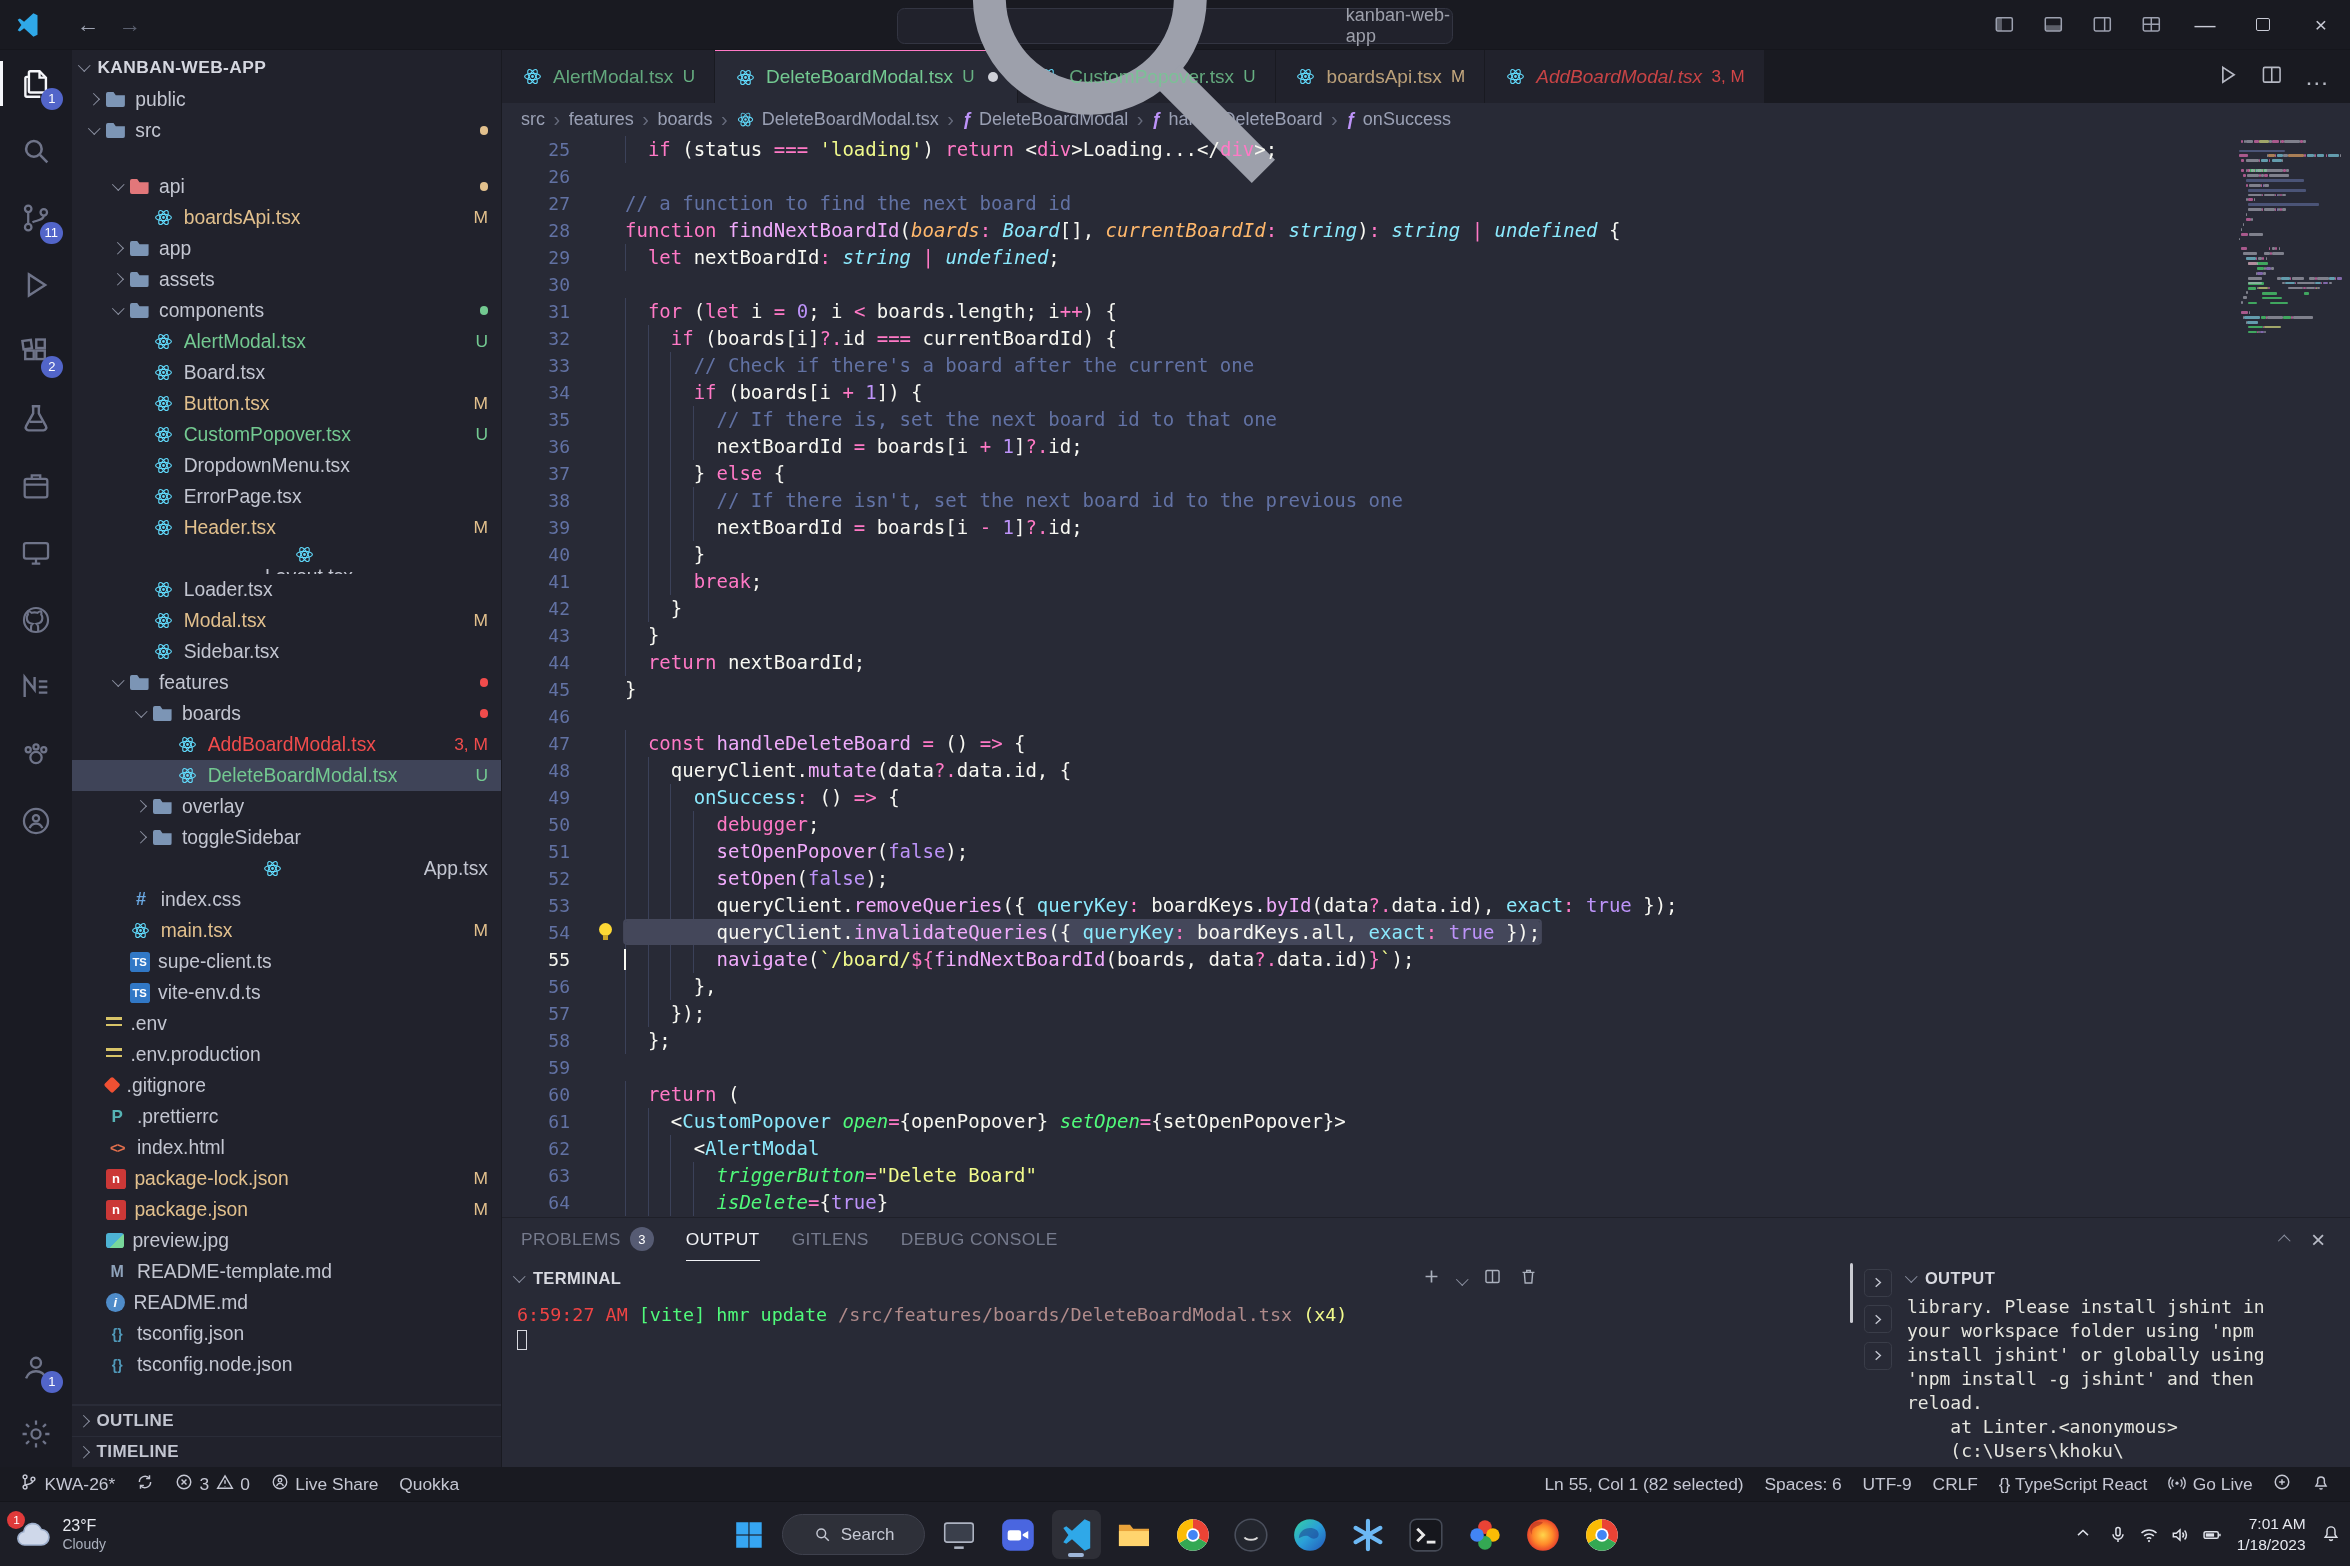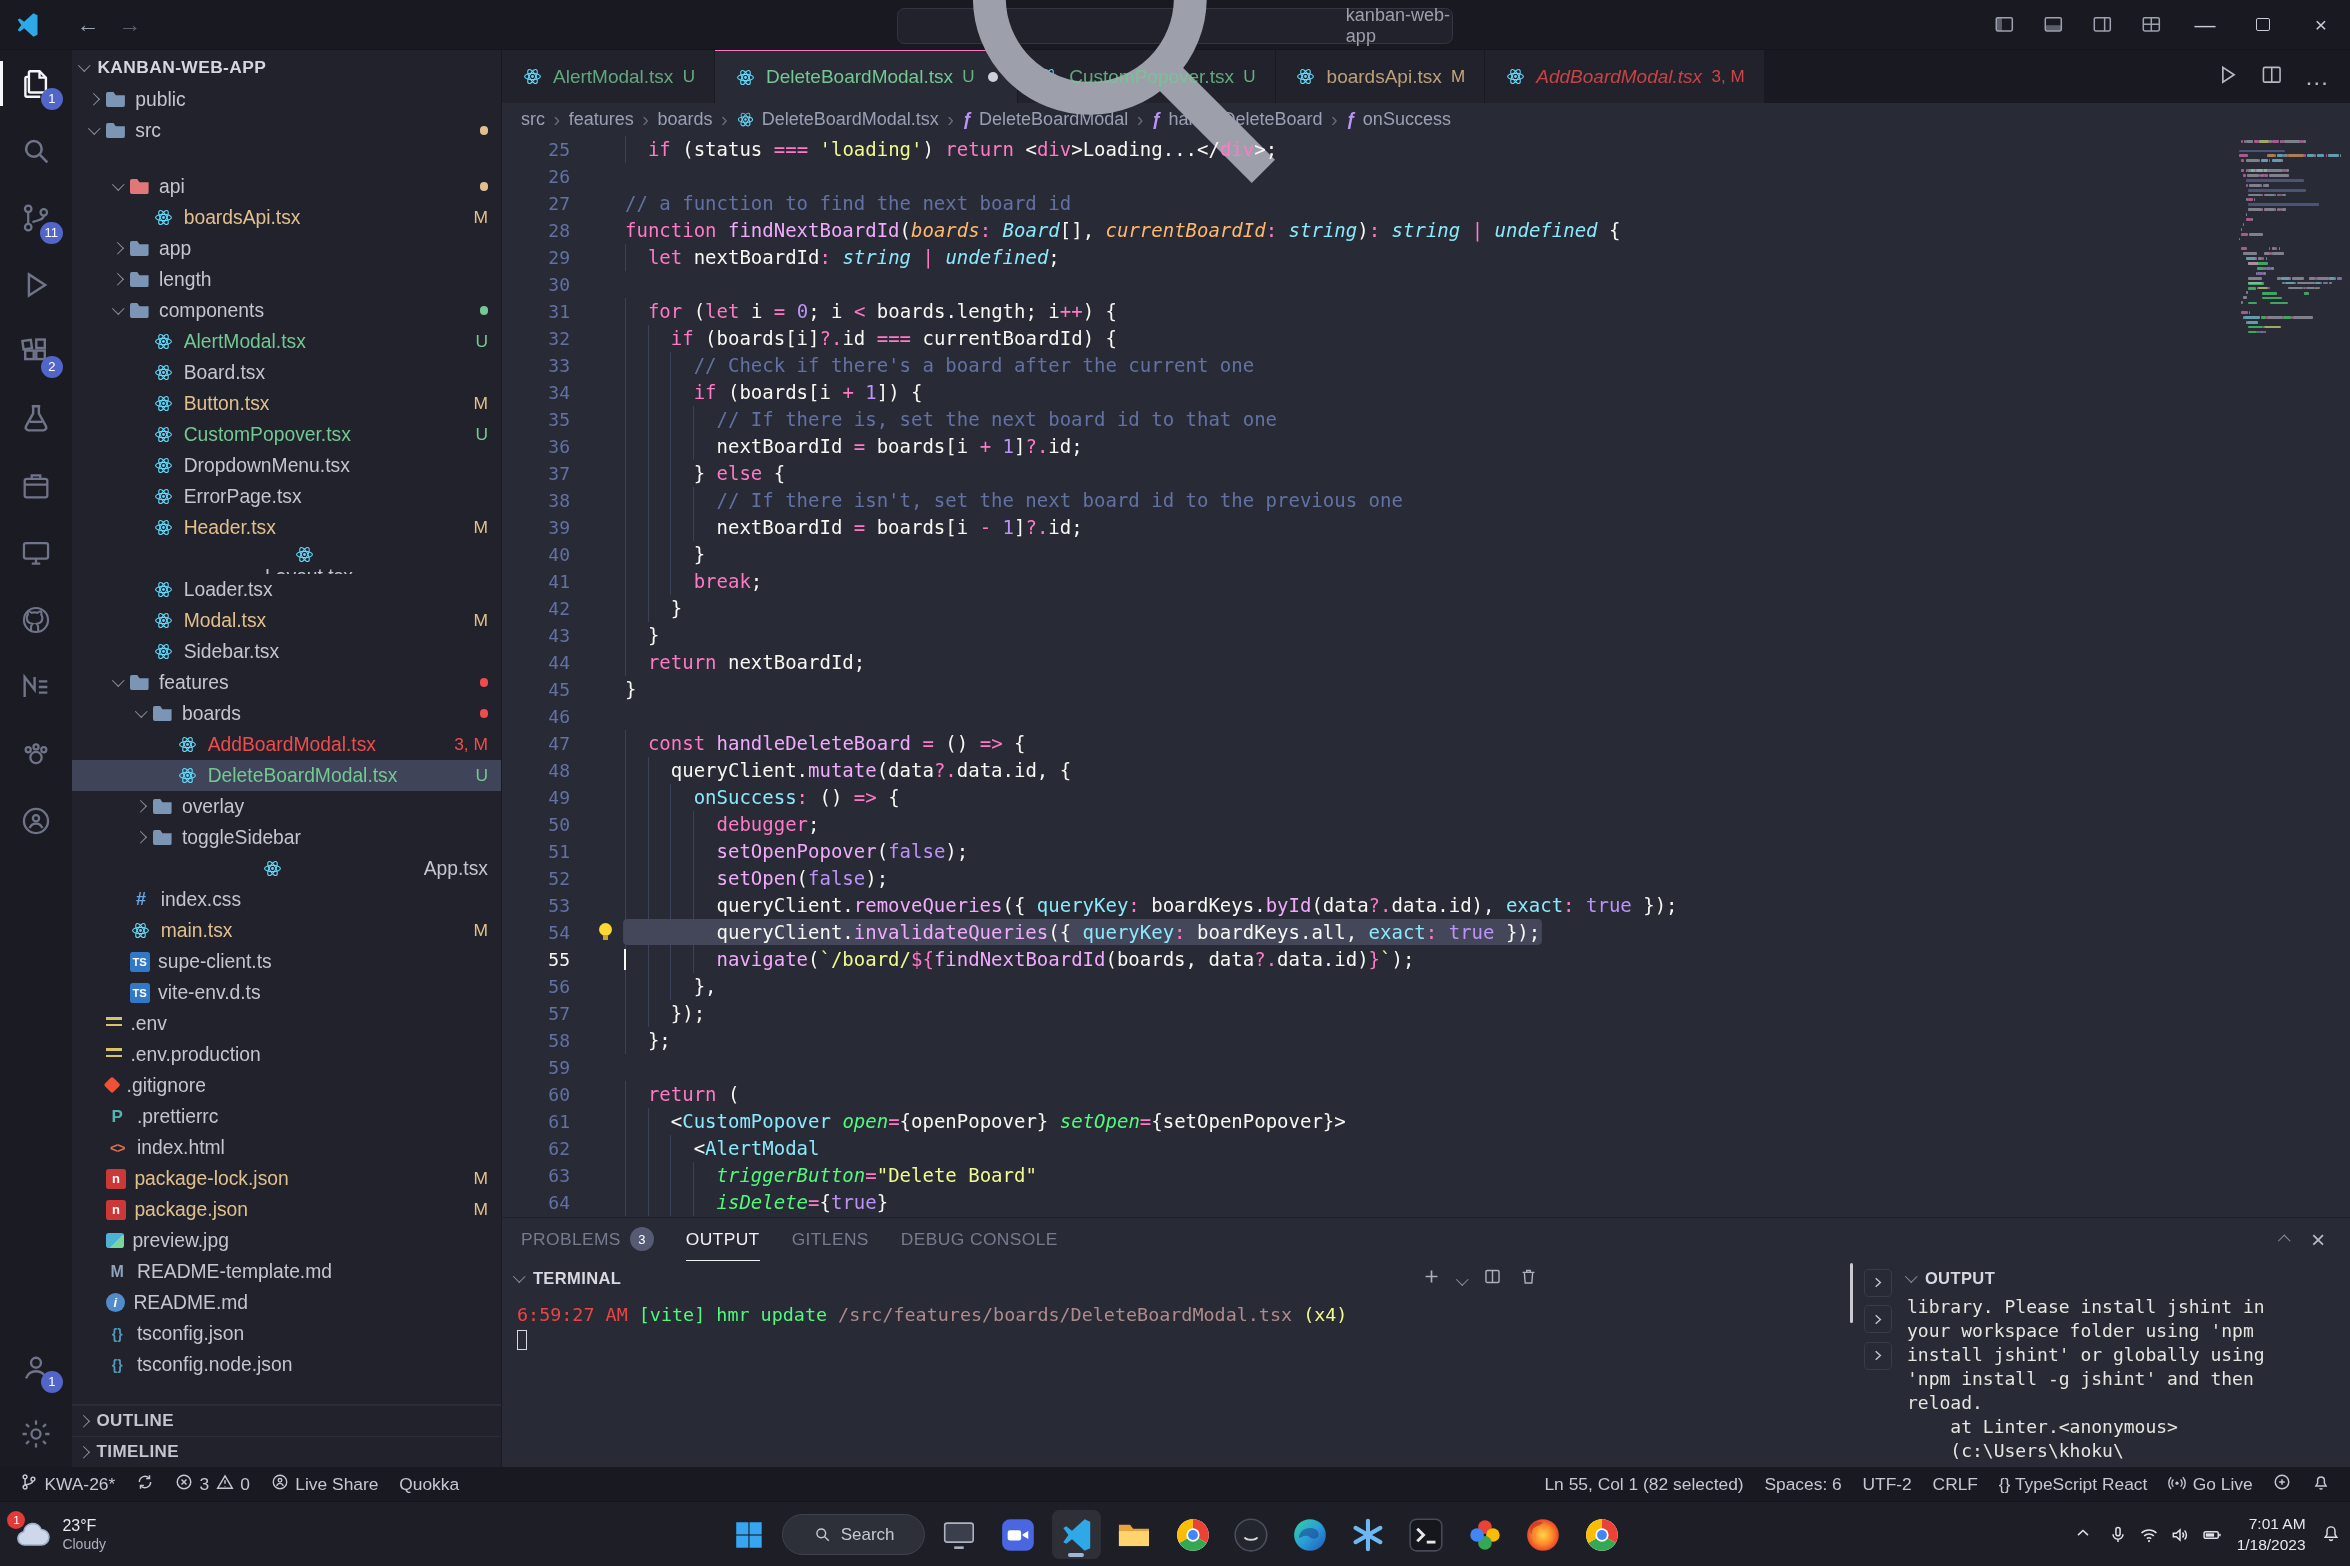--- a/index.html
+++ b/index.html
@@ -364,21 +364,21 @@
               <span class="chev right"></span>
             </span>
             <span class="fi fi-folder"></span>
             <span class="tree-label">app</span>
           </div>
           <div class="tree-row" style="padding-left: 35px;">
             <span class="chevbox">
               <span class="chev right"></span>
             </span>
             <span class="fi fi-folder"></span>
-            <span class="tree-label">length</span>
+            <span class="tree-label">assets</span>
           </div>
           <div class="tree-row" style="padding-left: 35px;">
             <span class="chevbox">
               <span class="chev"></span>
             </span>
             <span class="fi fi-folder"></span>
             <span class="tree-label">components</span>
             <span class="git-dot" style="background: rgb(115, 201, 145);"></span>
           </div>
           <div class="tree-row" style="padding-left: 58px;">
@@ -1250,21 +1250,21 @@
         </span>
       </div>
     <div class="sb-group right" id="sb-right">
         <span class="sb-item">
           <span>Ln 55, Col 1 (82 selected)</span>
         </span>
         <span class="sb-item">
           <span>Spaces: 6</span>
         </span>
         <span class="sb-item">
-          <span>UTF-2</span>
+          <span>UTF-9</span>
         </span>
         <span class="sb-item">
           <span>CRLF</span>
         </span>
         <span class="sb-item">
           <span>{} TypeScript React</span>
         </span>
         <span class="sb-item">
           <span><svg viewBox="0 0 16 16" fill="none" stroke="currentColor" stroke-width="1.2">
               <circle cx="8" cy="9" r="1.4" fill="currentColor" stroke="none"></circle>

